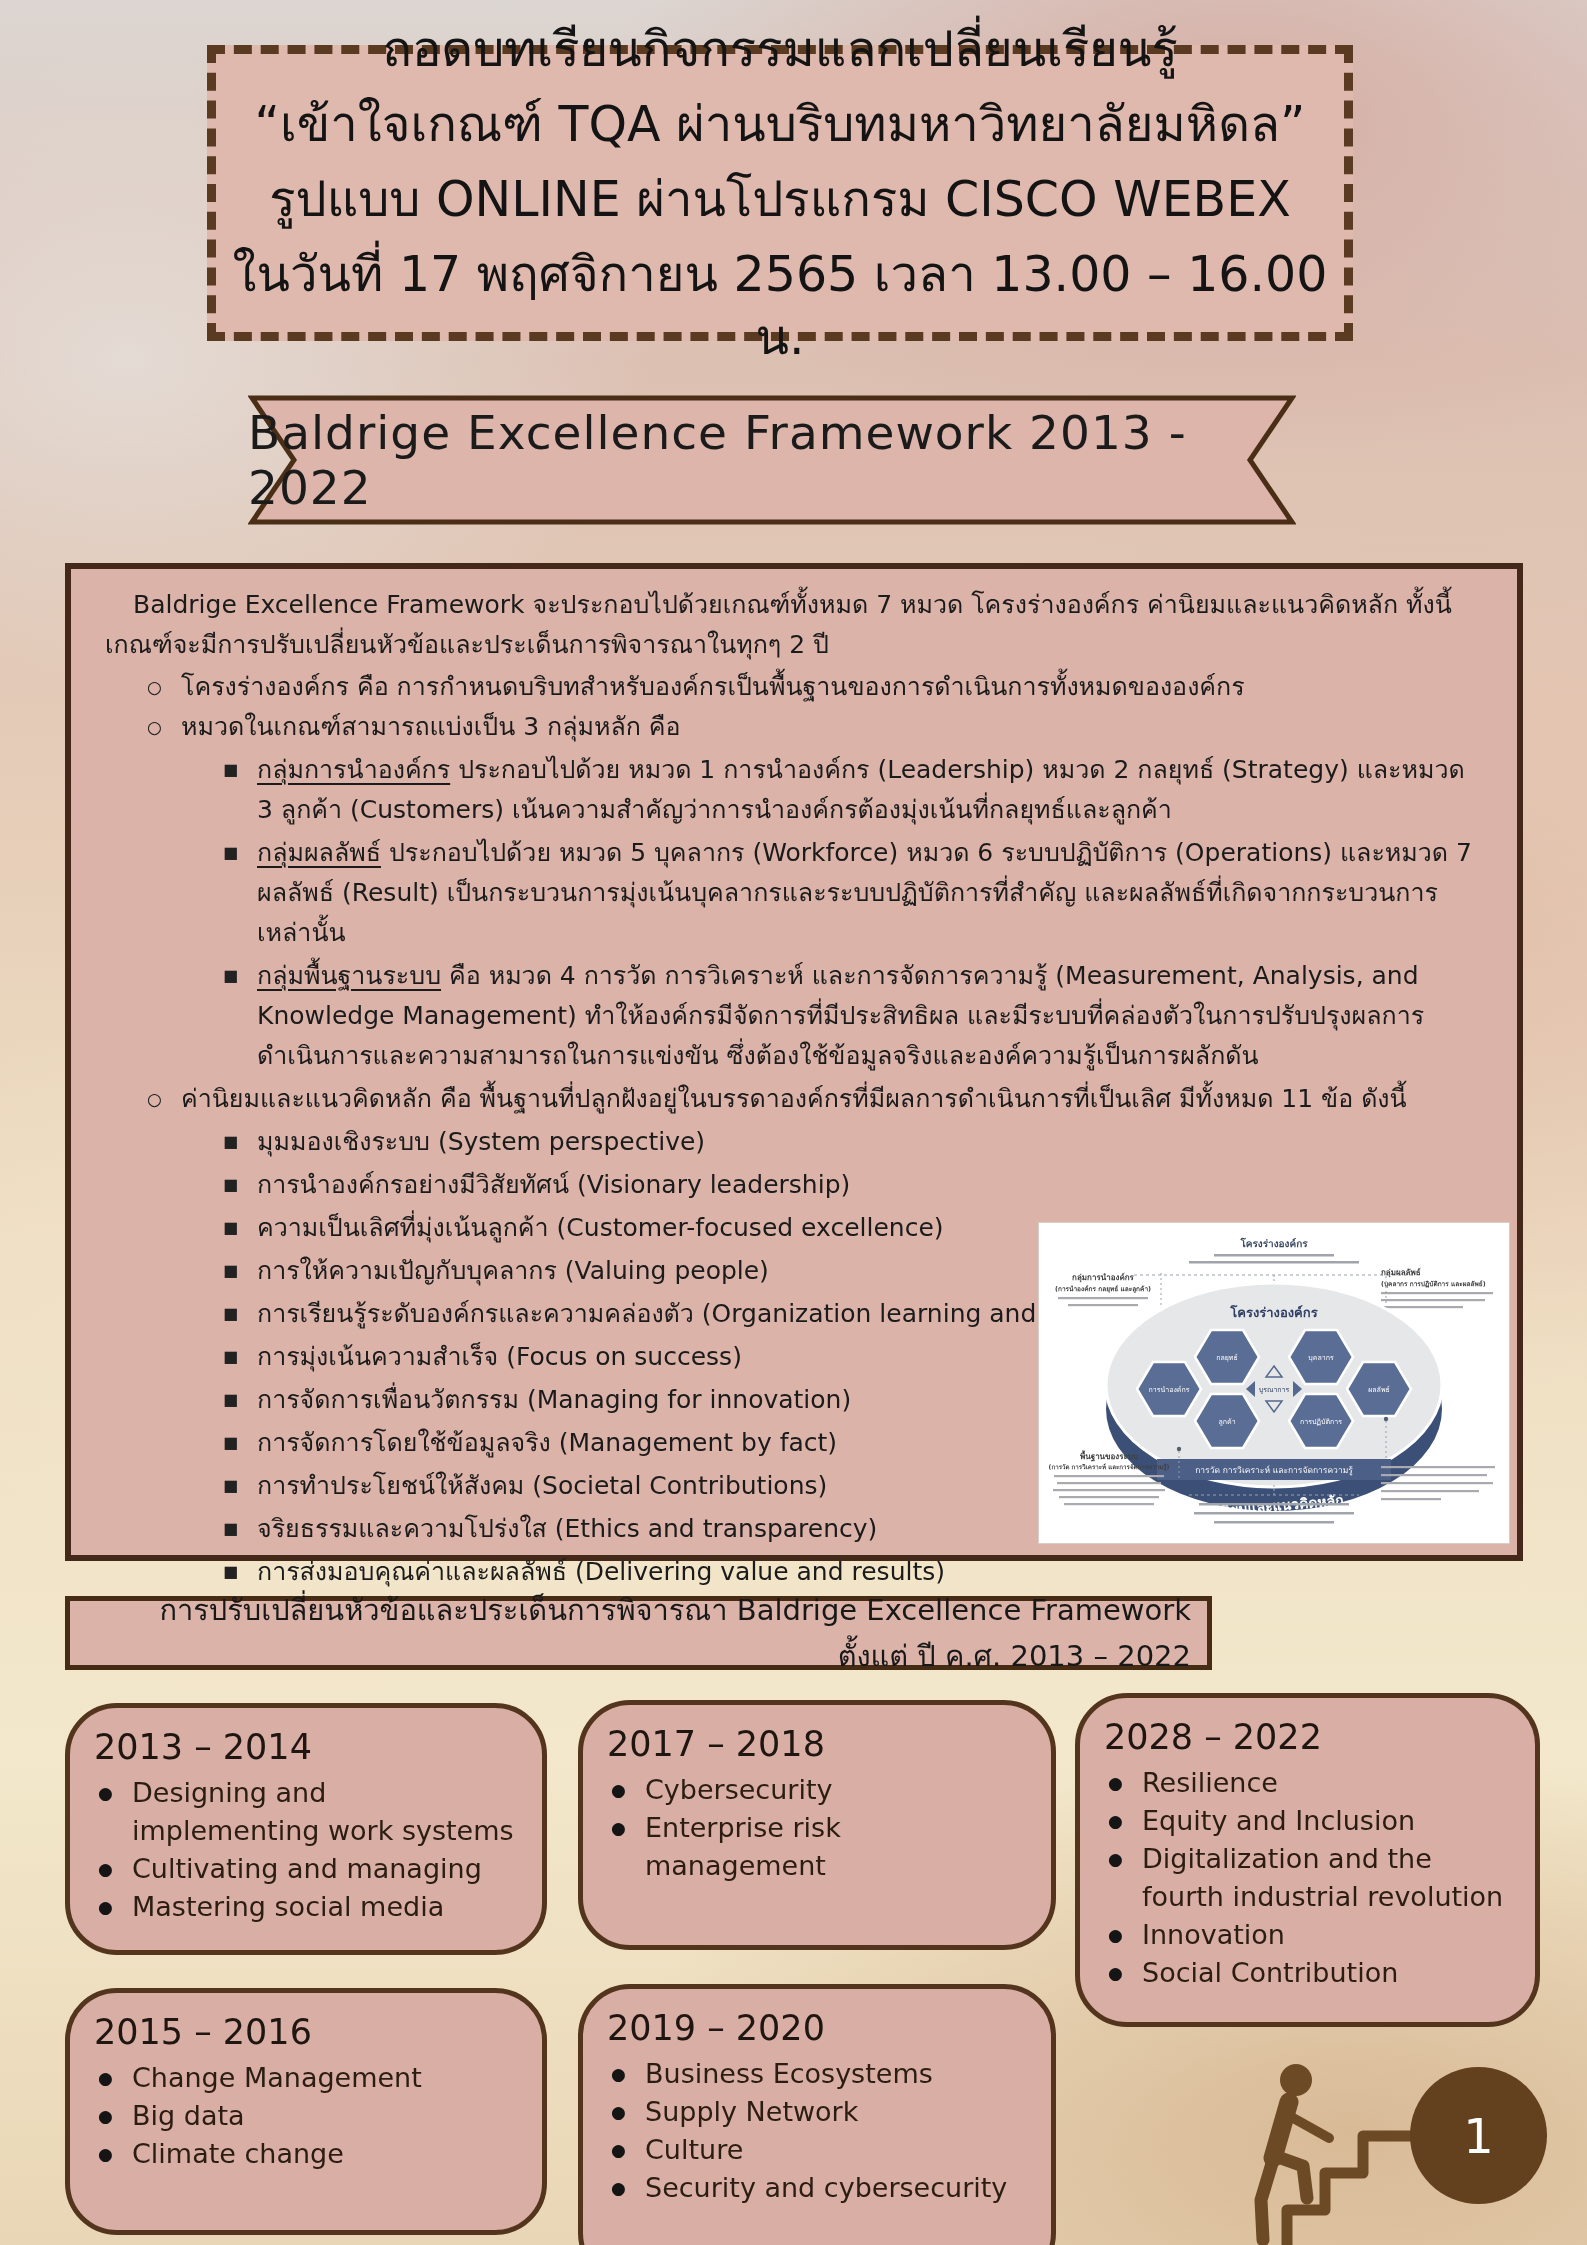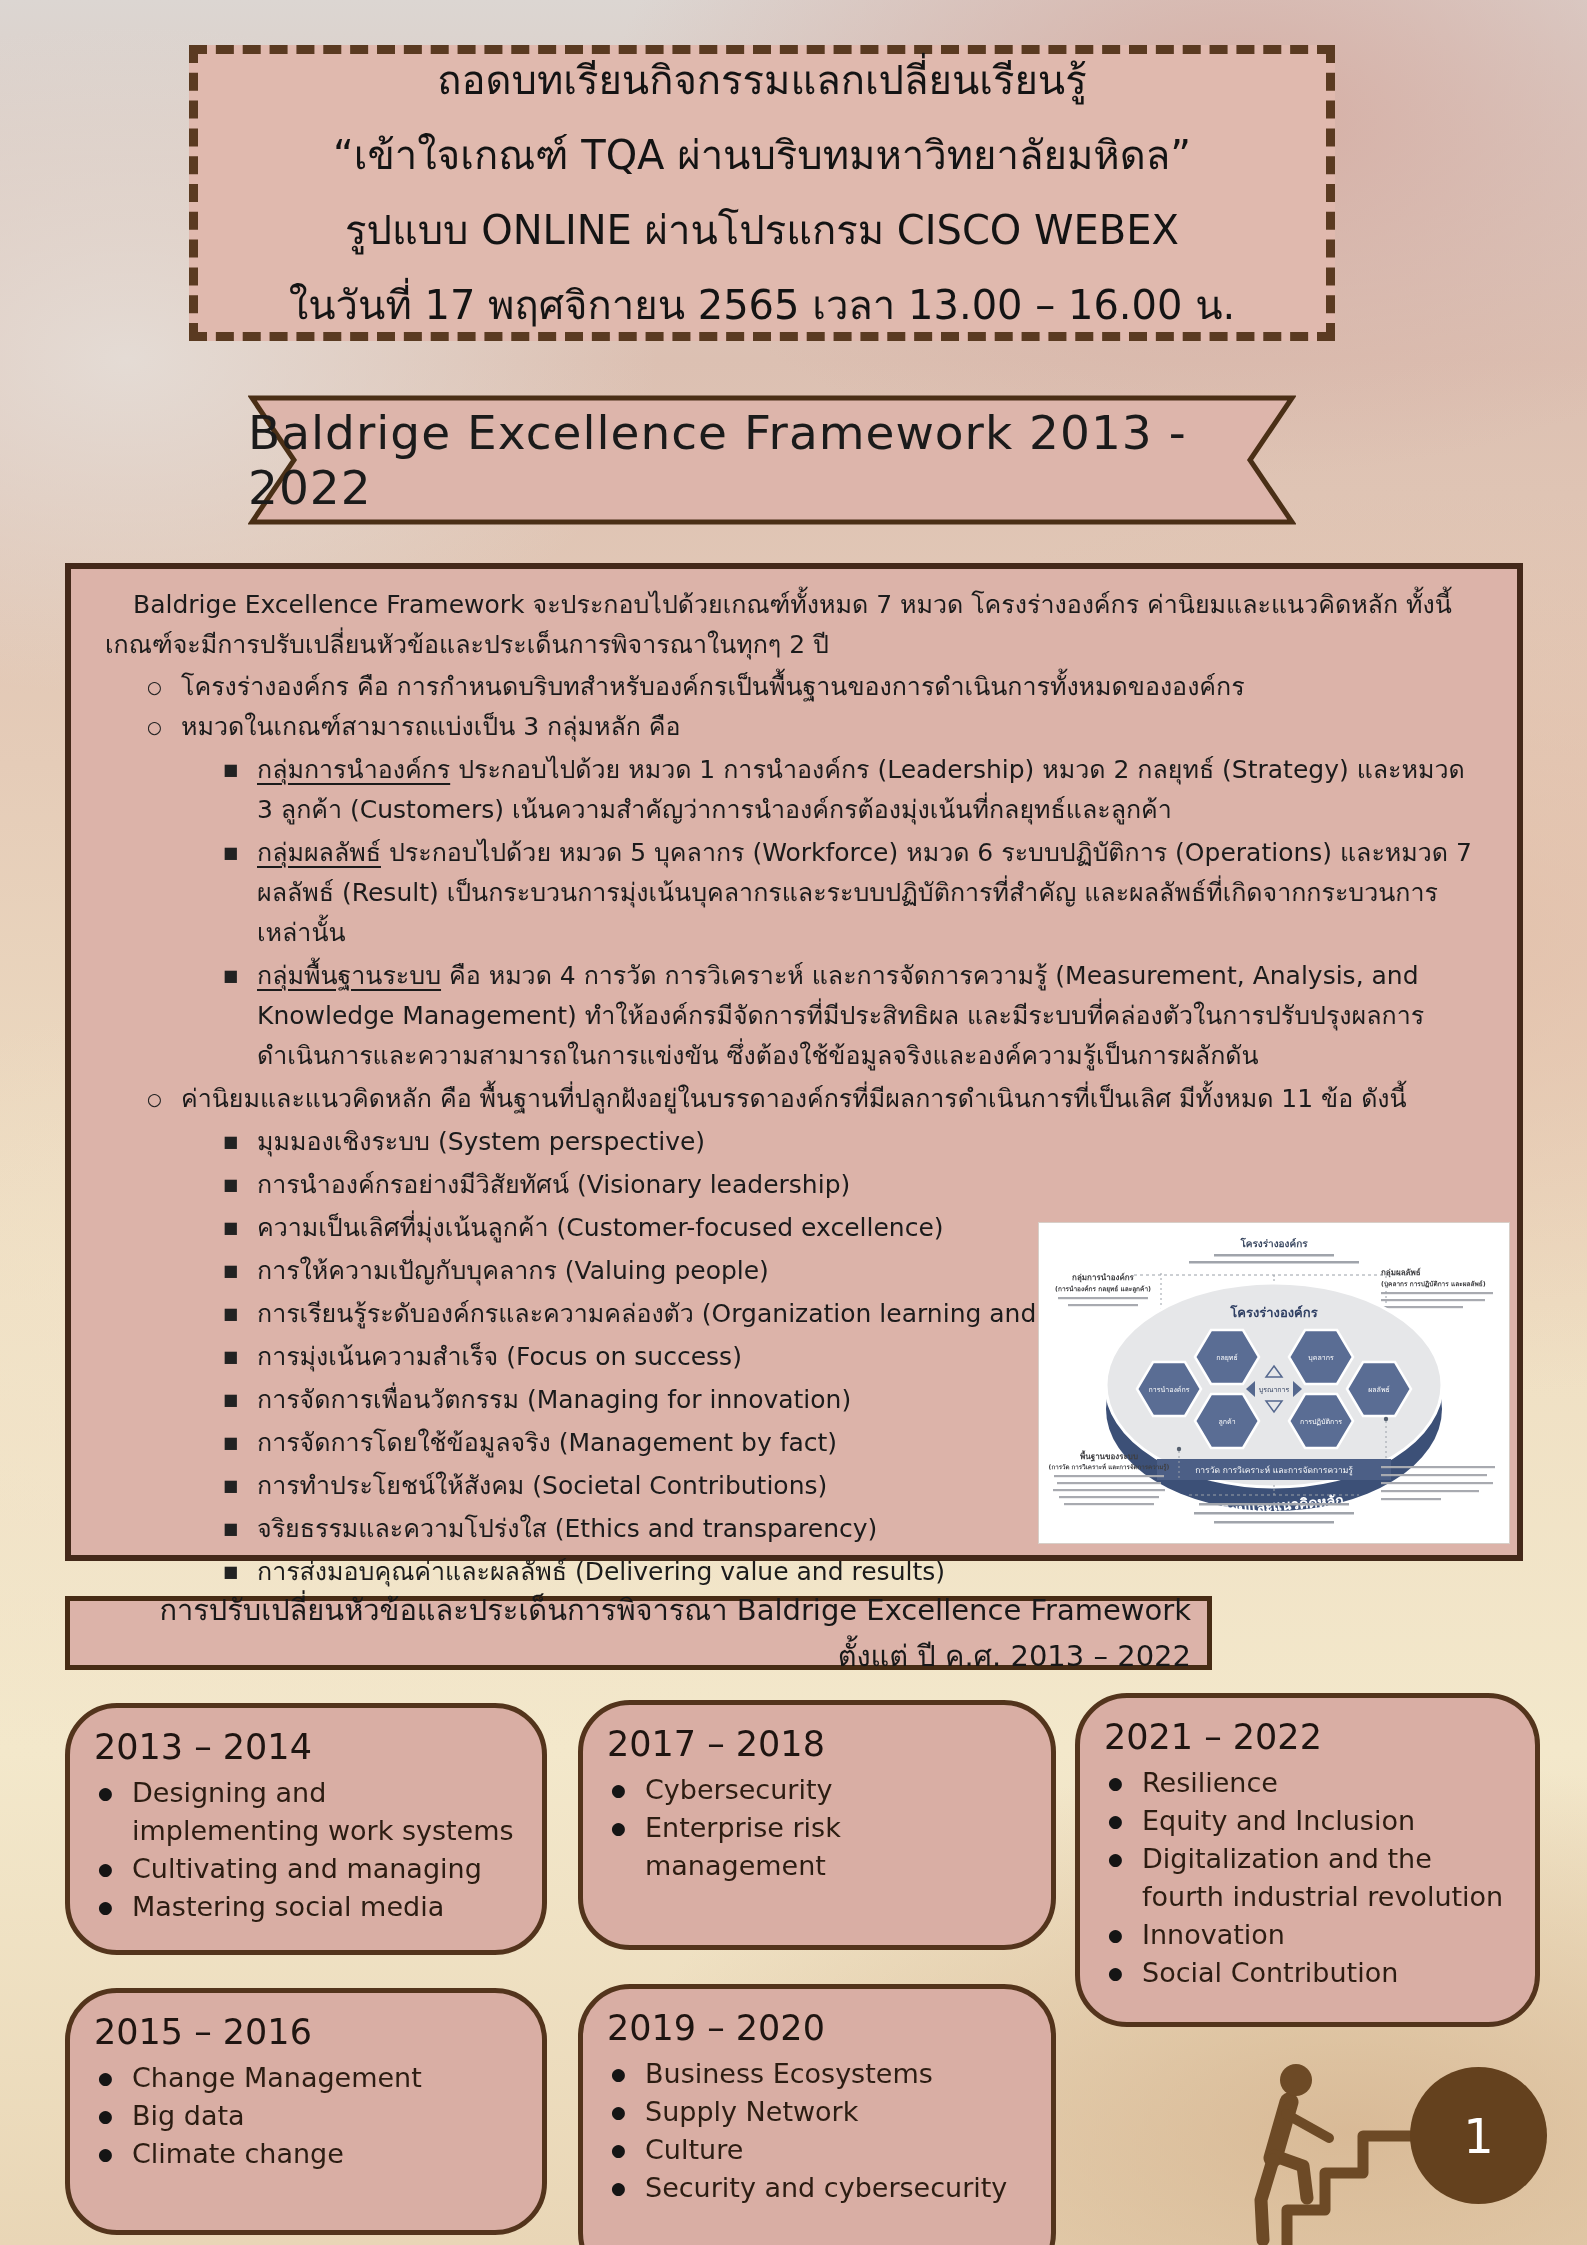--- a/index.html
+++ b/index.html
@@ -11,24 +11,24 @@
       radial-gradient(760px 480px at 8% 16%, rgba(229,222,216,.9), rgba(229,222,216,0) 70%),
       radial-gradient(1100px 650px at 90% 42%, rgba(224,186,166,.7), rgba(224,186,166,0) 70%),
       radial-gradient(900px 560px at 18% 62%, rgba(242,228,202,.85), rgba(242,228,202,0) 72%),
       radial-gradient(1000px 500px at 85% 95%, rgba(212,178,142,.8), rgba(212,178,142,0) 75%),
       linear-gradient(180deg,#dcd6d2 0%,#dcc0b2 16%,#e5ccb8 34%,#efdfc3 58%,#f3e8cb 78%,#e9d6b6 100%);
   }
   .abs{position:absolute;box-sizing:border-box;}
 
   
   .title-box{
-    left:189px;top:45px;width:1146px;height:296px;
+    left:207px;top:45px;width:1146px;height:296px;
     background:#e0b9ae;border:9px dashed #5a3a21;
     display:flex;flex-direction:column;justify-content:center;
-    text-align:center;color:#141414;font-size:40px;line-height:63px;font-weight:500;gap:12px;
+    text-align:center;color:#141414;font-size:49px;line-height:63px;font-weight:500;gap:12px;
   }
 
   
   .banner{left:248px;top:394px;width:1048px;height:132px;}
   .banner svg{position:absolute;left:0;top:0;}
   .banner .banner-text{
     position:absolute;left:0;top:0;width:100%;height:100%;
     display:flex;align-items:center;justify-content:center;
     font-size:47px;color:#1b1b1b;letter-spacing:1px;
   }
@@ -303,21 +303,21 @@
       <span class="dot">●</span>
       <span class="ytxt">Cybersecurity</span>
     </div>
   <div class="ybullet">
       <span class="dot">●</span>
       <span class="ytxt">Enterprise risk management</span>
     </div>
 </div>
 
 <div class="abs year-box yb-3">
-  <div class="year-title">2021 – 2022</div>
+  <div class="year-title">2028 – 2022</div>
   <div class="ybullet">
       <span class="dot">●</span>
       <span class="ytxt">Resilience</span>
     </div>
   <div class="ybullet">
       <span class="dot">●</span>
       <span class="ytxt">Equity and Inclusion</span>
     </div>
   <div class="ybullet">
       <span class="dot">●</span>

